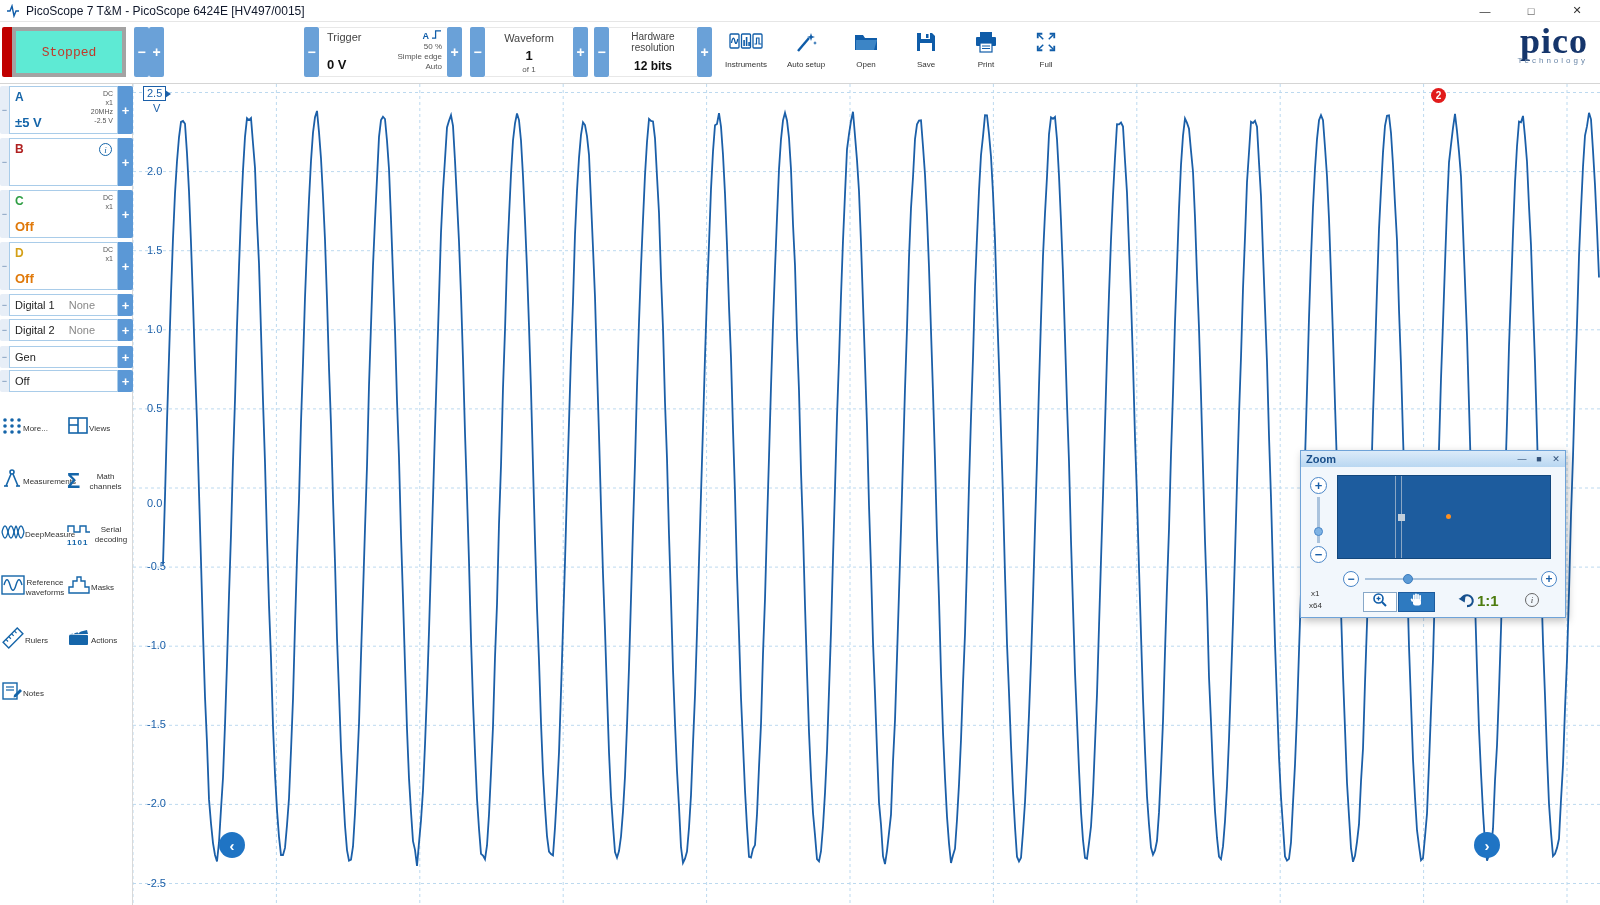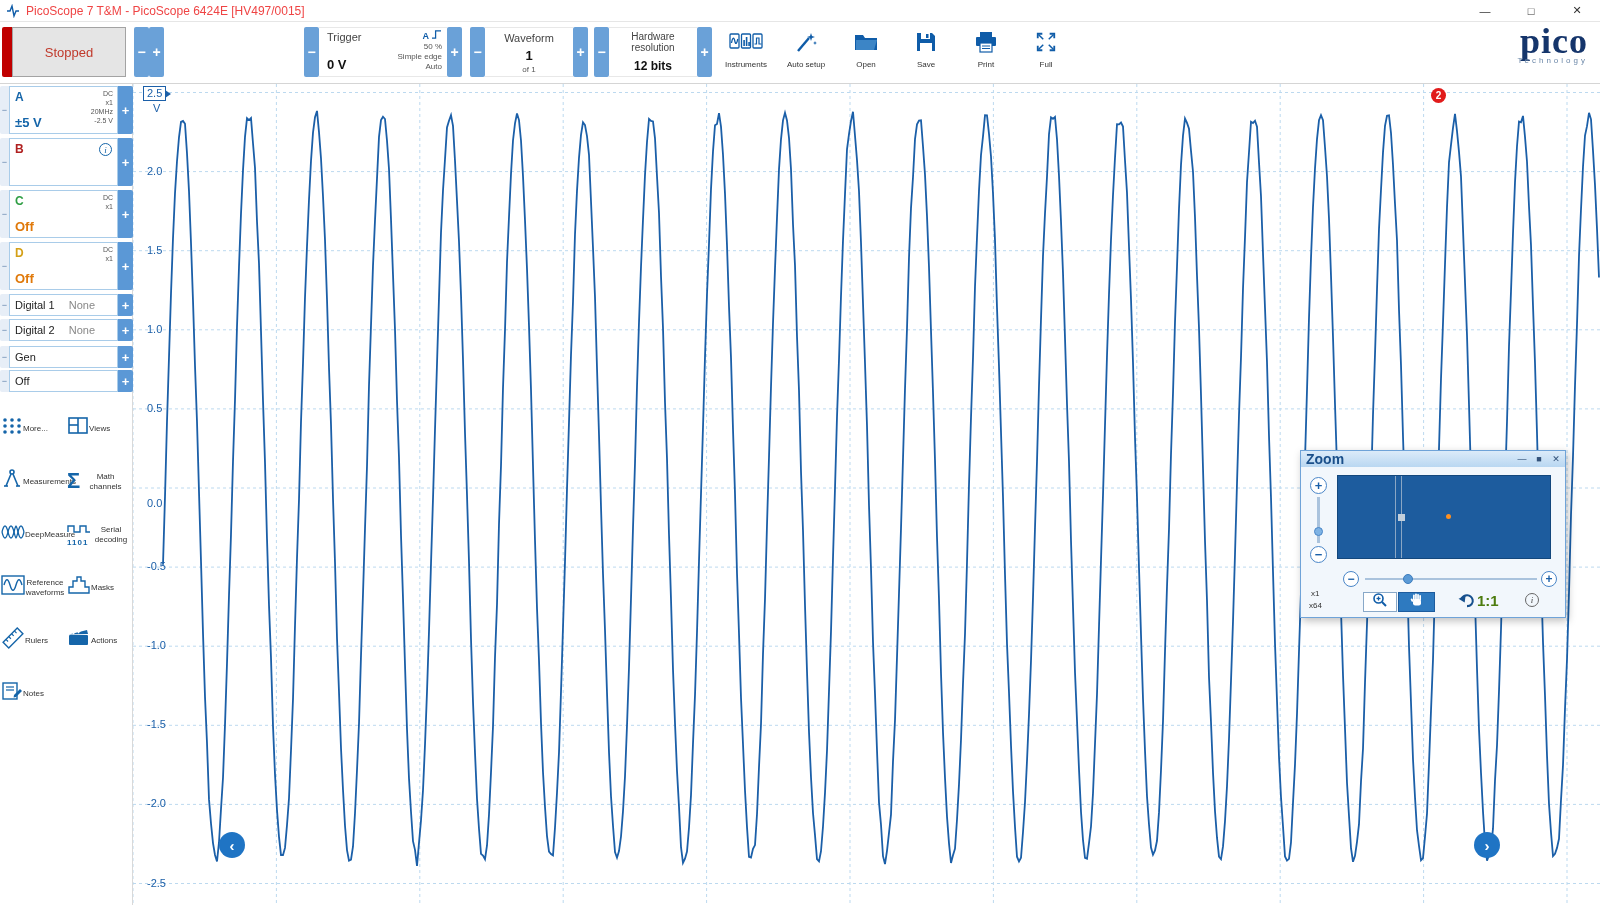--- a/index.html
+++ b/index.html
@@ -3,38 +3,38 @@
 <meta charset="utf-8">
 <style>
   * { box-sizing: border-box; margin: 0; padding: 0; }
   html,body { width:1600px; height:905px; }
   body { font-family:"Liberation Sans", sans-serif; background:#fff; overflow:hidden; position:relative; color:#222; }
   .app { position:relative; width:1600px; height:905px; background:#fff; }
 
   
   .titlebar { position:absolute; top:0; left:0; width:100%; height:22px; background:#fff; border-bottom:1px solid #e6e6e6; display:flex; align-items:center; }
   .app-icon { margin:0 6px 0 6px; display:flex; }
-  .win-title { font-size:12px; color:#ef4444; }
+  .win-title { font-size:12px; color:#0f172a; }
   .win-btns { margin-left:auto; display:flex; }
   .win-btn { width:46px; height:22px; display:flex; align-items:center; justify-content:center; font-size:11px; color:#333; cursor:default; }
 
   
   .toolbar { position:absolute; top:22px; left:0; width:100%; height:62px; background:#fff; border-bottom:1px solid #d5d5d5; }
   .grp { position:absolute; top:5px; height:50px; display:flex; align-items:stretch; }
   .pm { width:15px; background:#6aa1d8; color:#fff; font-size:14px; font-weight:bold; display:flex; align-items:center; justify-content:center; border-radius:2px; }
   .grp-body { position:relative; flex:1; border-top:1px solid #e8e8e8; border-bottom:1px solid #e8e8e8; background:#fff; }
   .grp-label { position:absolute; top:3px; left:8px; font-size:11px; color:#444; }
   .grp-value { position:absolute; bottom:4px; left:8px; font-size:13px; font-weight:bold; color:#111; }
   .grp-side { position:absolute; top:2px; right:5px; text-align:right; font-size:8px; color:#555; line-height:1.25; }
   .grp-side .b { font-size:9px; font-weight:bold; color:#111; }
   .grp-center { text-align:center; width:100%; position:absolute; }
 
   .stop-wrap { left:2px; width:124px; display:flex; }
   .stop-bar { width:10px; background:#c00000; border-radius:2px 0 0 2px; }
-  .stop-btn { flex:1; border:1px solid #a3a3a3; display:flex; align-items:center; justify-content:center; color:#c0392b; font-size:13px; background:#e5e5e5; }
+  .stop-btn { flex:1; border:4px solid #a3a3a3; display:flex; align-items:center; justify-content:center; color:#c0392b; font-size:13px; background:#5eead4;font-family:Liberation Mono, monospace; }
 
   .icon-btn { position:absolute; top:5px; width:60px; height:52px; display:flex; flex-direction:column; align-items:center; justify-content:flex-start; padding-top:4px; }
   .icon-btn .lbl { font-size:8px; color:#333; margin-top:3px; white-space:nowrap; }
 
   .trig-src { display:flex; justify-content:flex-end; align-items:center; gap:2px; font-size:9px; color:#0f5ca8; font-weight:bold; }
 
   .logo { position:absolute; right:12px; top:0px; text-align:right; }
   .logo .pico { font-family:"Liberation Serif", serif; font-weight:bold; font-size:36px; color:#15356b; letter-spacing:1px; line-height:1.1; }
   .logo .tech { font-size:8px; color:#6b87a8; letter-spacing:3px; margin-top:-6px; }
   .badge { position:absolute; left:1431px; top:88px; width:15px; height:15px; border-radius:50%; background:#e11b1b; color:#fff; font-size:10px; font-weight:bold; display:flex; align-items:center; justify-content:center; z-index:30; }
@@ -67,21 +67,21 @@
   .ytag { position:absolute; left:10px; top:2px; background:#fff; border:1px solid #1b5fa8; color:#1b5fa8; font-size:11px; padding:0 3px; line-height:13px; }
   .ytag:after { content:""; position:absolute; right:-6px; top:3px; border-left:6px solid #1b5fa8; border-top:4px solid transparent; border-bottom:4px solid transparent; }
   .yunit { position:absolute; left:20px; top:18px; color:#1b5fa8; font-size:11px; }
   .ytick { position:absolute; left:14px; font-size:11px; color:#1b5fa8; }
   .nav { position:absolute; width:26px; height:26px; border-radius:50%; background:#1f74c4; color:#fff; font-size:15px; font-weight:bold; display:flex; align-items:center; justify-content:center; top:748px; }
   .nav.left { left:86px; } .nav.right { left:1341px; }
 
   
   .zoom-panel { position:absolute; left:1300px; top:450px; width:266px; height:168px; background:#f2f7fc; border:1px solid #6fa3d8; box-shadow:2px 3px 8px rgba(0,0,0,.25); z-index:20; }
   .zp-title { position:absolute; top:0; left:0; right:0; height:16px; background:linear-gradient(#dcebf9,#b9d7f1); display:flex; align-items:center; padding:0 3px 0 5px; }
-  .zp-name { font-size:14px; font-weight:bold; color:#1a4f8a; }
+  .zp-name { font-size:11px; font-weight:bold; color:#1a4f8a; }
   .zp-winbtns { margin-left:auto; display:flex; gap:5px; }
   .zp-wb { font-size:9px; color:#33527a; width:12px; text-align:center; }
   .zp-plus,.zp-minus { position:absolute; left:9px; width:17px; height:17px; border:1px solid #4a86c8; border-radius:50%; background:#fff; color:#1a5fa8; font-size:13px; font-weight:bold; display:flex; align-items:center; justify-content:center; line-height:1; }
   .zp-plus { top:26px; } .zp-minus { top:95px; }
   .zp-vtrack { position:absolute; left:16px; top:46px; width:3px; height:46px; background:#aac3dd; }
   .zp-vthumb { position:absolute; left:-3px; top:30px; width:9px; height:9px; border-radius:50%; background:#7fb3e4; border:1px solid #4a86c8; }
   .zp-overview { position:absolute; left:36px; top:24px; width:214px; height:84px; background:#1d5c9e; border:1px solid #13477c; }
   .zp-cross-v1,.zp-cross-v2 { position:absolute; top:0; bottom:0; width:1px; background:#8aa6c4; }
   .zp-cross-v1 { left:57px; } .zp-cross-v2 { left:63px; }
   .zp-handle { position:absolute; left:60px; top:38px; width:7px; height:7px; background:#c3cfdb; }

